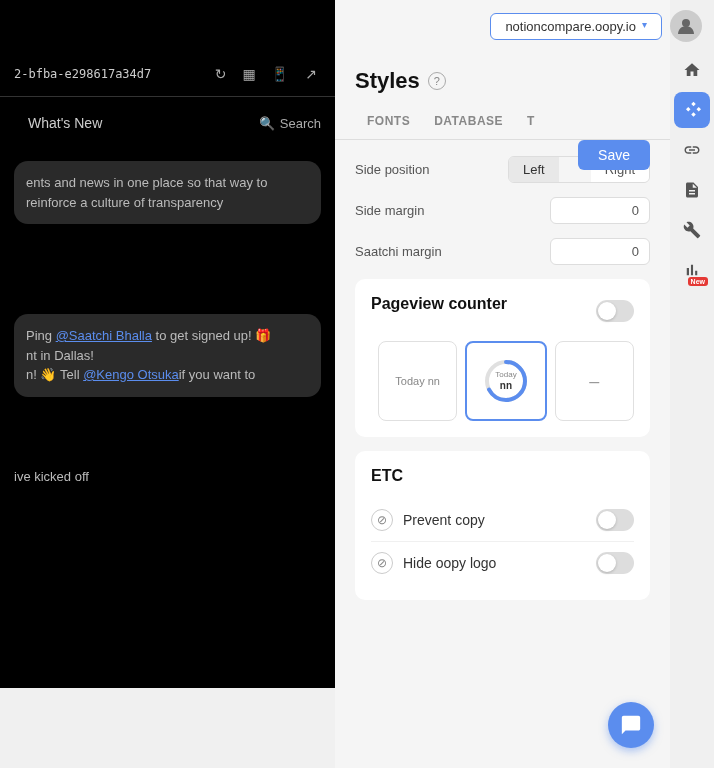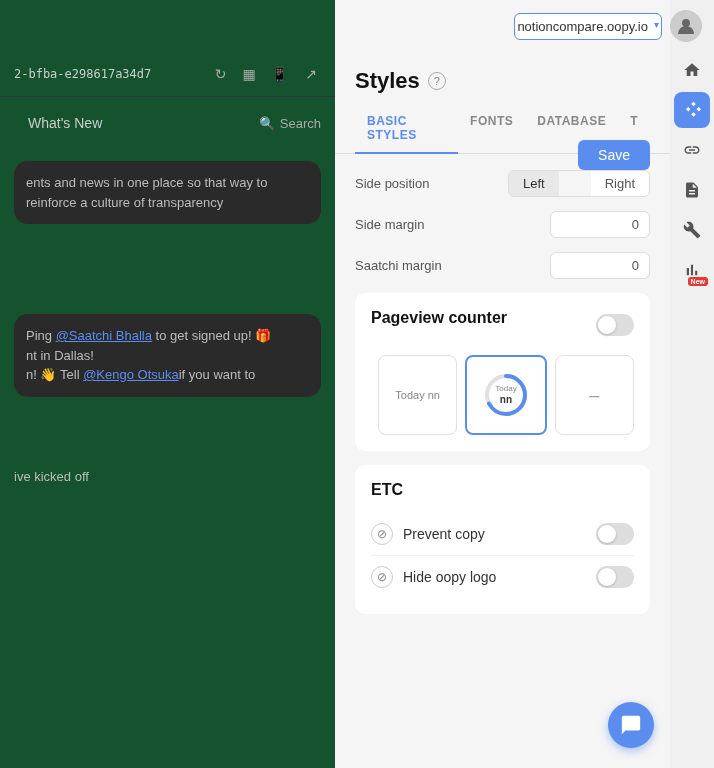--- a/index.html
+++ b/index.html
@@ -27,21 +27,21 @@
       background: transparent;
       z-index: 100;
     }
 
     .domain-selector {
       display: flex;
       align-items: flex-start;
       background: white;
       border: 1.5px solid #5b8dee;
       border-radius: 6px;
-      padding: 5px 2px;
+      padding: 5px 14px;
       font-size: 13px;
       color: #333;
       gap: 6px;
       cursor: pointer;
       margin-left: 28px;
     }
     .domain-selector .chevron {
       color: #5b8dee;
       font-size: 10px;
     }
@@ -53,22 +53,22 @@
       background: #ccc;
       display: flex;
       align-items: center;
       justify-content: center;
       cursor: pointer;
     }
 
     
     .left-panel {
       width: 335px;
-      height: 768px;
-      background: #14532d;
+      height: 688px;
+      background: #000000;
       position: relative;
       flex-shrink: 0;
     }
 
     .panel-header {
       display: flex;
       align-items: center;
       justify-content: space-between;
       padding: 12px 14px;
       border-bottom: 1px solid #333;
@@ -509,21 +509,20 @@
 <div class="right-panel">
 
   <div class="styles-header">
     <span class="styles-title">Styles</span>
     <div class="help-icon">
       <span>?</span>
     </div>
   </div>
 
   <div class="tabs">
-    <div class="tab active">BASIC STYLES</div>
     <div class="tab">FONTS</div>
     <div class="tab">DATABASE</div>
     <div class="tab">T</div>
   </div>
 
   <button class="save-btn">Save</button>
 
   <div class="content-area">
 
     <div class="form-row">

